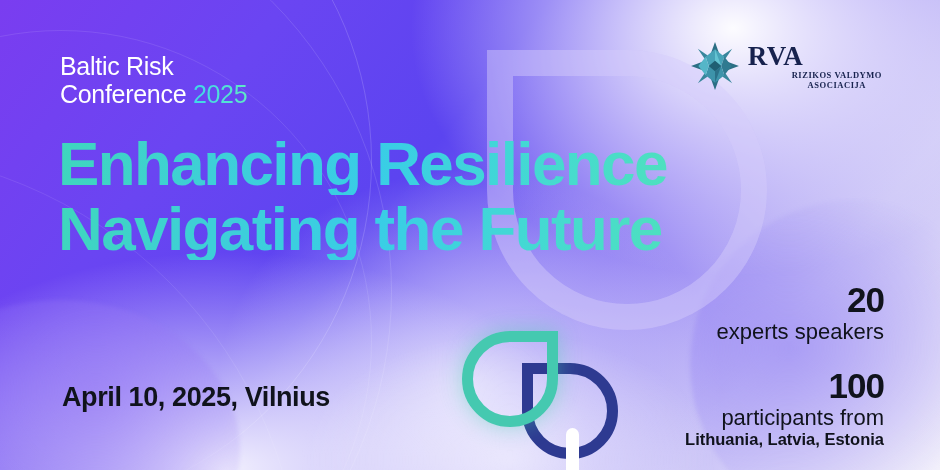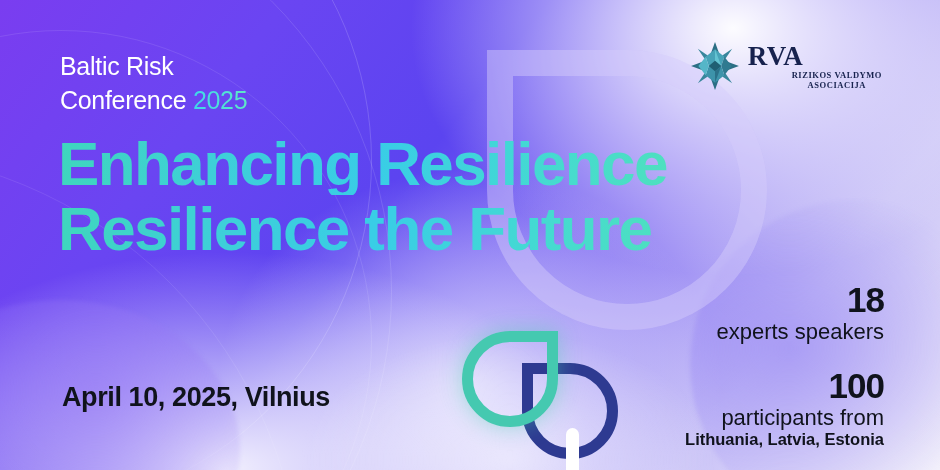--- a/index.html
+++ b/index.html
@@ -155,21 +155,21 @@
     position: absolute;
     left: 60px;
     top: 52px;
     z-index: 10;
     line-height: 1.12;
     font-size: 25px;
     font-weight: 400;
     letter-spacing: -0.3px;
   }
   .eyebrow .l1 { display: block; color: #ffffff; }
-  .eyebrow .l2 { display: block; color: #ffffff; margin-top: 6px; }
+  .eyebrow .l2 { display: block; color: #ffffff; }
   .eyebrow .year {
     background: linear-gradient(90deg, #3ed7ea 0%, #5fe9c6 100%);
     -webkit-background-clip: text;
     background-clip: text;
     color: transparent;
   }
 
   
   .title {
     position: absolute;
@@ -282,28 +282,28 @@
     </div>
   </div>
 
   <div class="eyebrow">
     <span class="l1">Baltic Risk</span>
     <span class="l2"><span>Conference</span> <span class="year">2025</span></span>
   </div>
 
   <div class="title">
     <span class="line1">Enhancing Resilience</span>
-    <span class="line2">Resilience the Future</span>
+    <span class="line2">Navigating the Future</span>
   </div>
 
   <div class="date">April 10, 2025, Vilnius</div>
 
   <div class="stats">
     <div class="stat">
-      <span class="stat-num">18</span>
+      <span class="stat-num">20</span>
       <span class="stat-label">experts speakers</span>
     </div>
     <div class="stat">
       <span class="stat-num">100</span>
       <span class="stat-label">participants from</span>
       <span class="stat-label2">Lithuania, Latvia, Estonia</span>
     </div>
   </div>
 
 </div>

